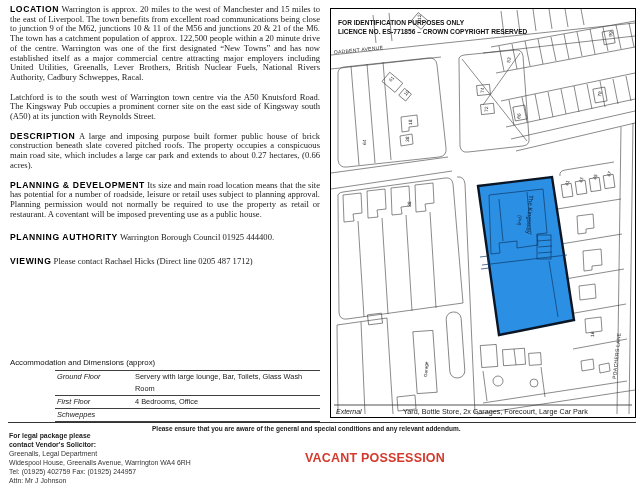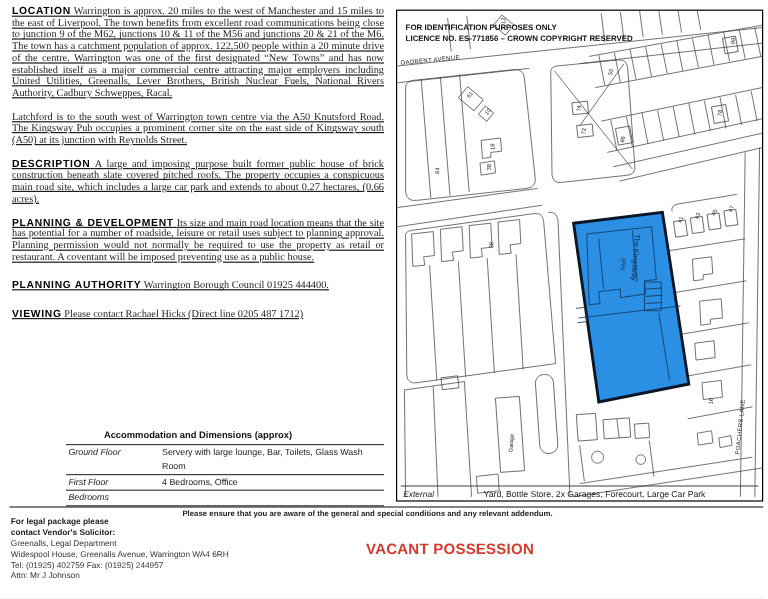--- a/index.html
+++ b/index.html
@@ -1,28 +1,28 @@
 <!DOCTYPE html>
 <html><head>
 <meta charset="utf-8">
 <style>
   html,body{margin:0;padding:0;}
   body{background:#9a9a9a;font-family:"Liberation Sans",sans-serif;}
   .page{position:relative;width:640px;height:499px;background:#ffffff;overflow:hidden;
         font-family:"Liberation Serif",serif;color:#1c1c1c;}
   
   .leftcol{position:absolute;left:10px;top:5px;width:310px;}
-  .para{font-size:8.6px;line-height:9.7px;text-align:justify;margin:0 0 10px 0;text-decoration:underline;}
+  .para{font-size:8.6px;line-height:9.7px;text-align:justify;margin:0 0 10px 0;}
   .para.mb14{margin-bottom:14px;}
   .runhead{font-family:"Liberation Sans",sans-serif;font-weight:bold;font-size:8.6px;
            letter-spacing:0.6px;color:#000;}
   .hl{font-weight:normal;}
   
   .acc{position:absolute;left:10px;top:356px;width:310px;font-family:"Liberation Sans",sans-serif;}
-  .acc-title{font-size:7.8px;font-weight:bold;text-align:center;padding:2px 0 3px 0;color:#111;}
+  .acc-title{font-size:7.8px;font-weight:normal;padding:2px 0 3px 0;color:#111;}
   .acc-row{display:flex;border-top:1px solid #3f3f3f;font-size:7.4px;line-height:12px;margin-left:45px;}
   .acc-row:last-child{border-bottom:1px solid #3f3f3f;}
   .acc-label{width:78px;font-style:italic;padding-left:2px;color:#222;}
   .acc-value{flex:1;color:#222;}
   
   .map{position:absolute;left:330px;top:8px;width:306px;height:410px;border:1.5px solid #000;
        background:#fff;box-sizing:border-box;}
   .map svg{display:block;width:100%;height:100%;}
   .map-disclaimer{font-family:"Liberation Sans",sans-serif;font-weight:bold;font-size:6.6px;fill:#101010;}
   .map-street{font-family:"Liberation Sans",sans-serif;font-size:5px;fill:#222;letter-spacing:0.3px;}
@@ -61,21 +61,21 @@
     <div class="acc-title">Accommodation and Dimensions (approx)</div>
     <div class="acc-row">
       <div class="acc-label">Ground Floor</div>
       <div class="acc-value">Servery with large lounge, Bar, Toilets, Glass Wash Room</div>
     </div>
     <div class="acc-row">
       <div class="acc-label">First Floor</div>
       <div class="acc-value">4 Bedrooms, Office</div>
     </div>
     <div class="acc-row">
-      <div class="acc-label">Bedrooms</div>
+      <div class="acc-label">Schweppes</div>
     </div>
   </div>
 
   <div class="map">
     <svg viewBox="0 0 304 408">
 
       <g stroke="#3c3c3c" stroke-width="0.6" fill="none" stroke-linejoin="round">
 
         <path d="M0,46 L304,14"></path>
         <path d="M0,60 L110,48"></path>

